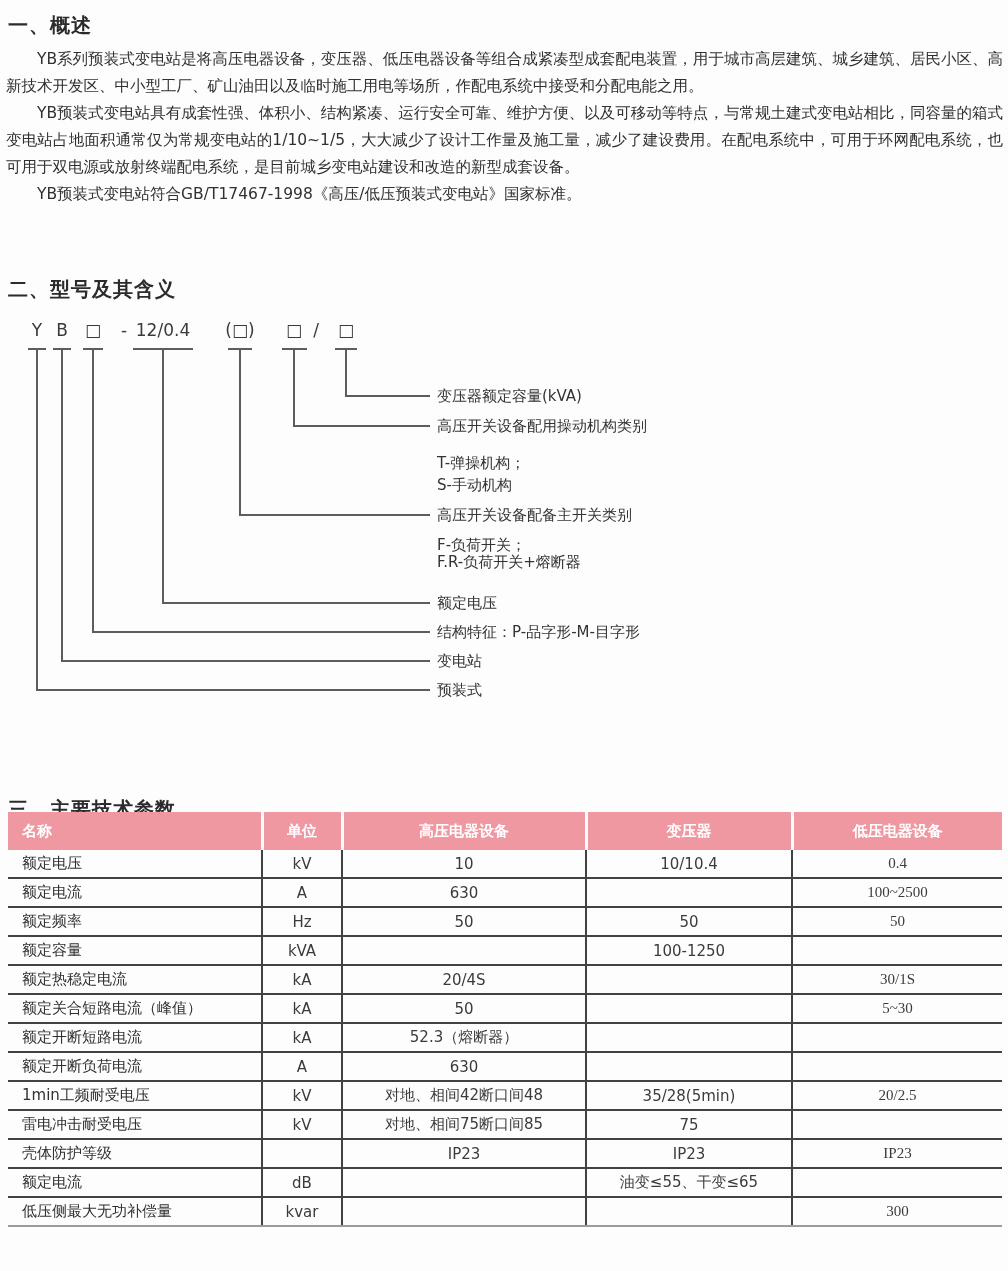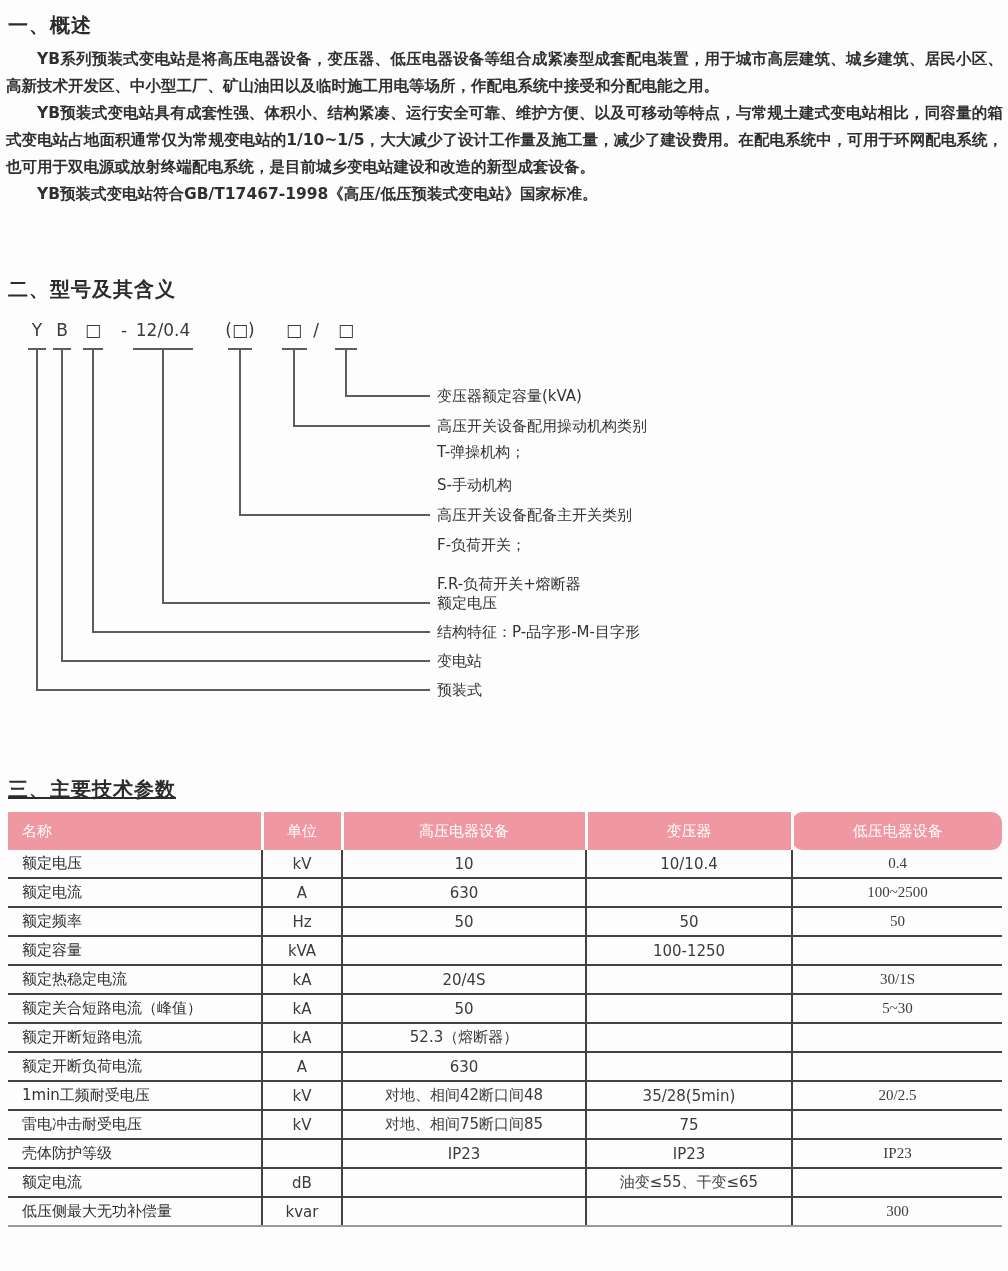--- a/index.html
+++ b/index.html
@@ -8,26 +8,26 @@
     background:#fdfdfd;color:#333;
     font-family:"DejaVu Sans","Liberation Sans",sans-serif;
     overflow:hidden;
   }
   .sec-heading{
     position:absolute;left:8px;
     font-size:20px;font-weight:bold;color:#2b2b2b;letter-spacing:1px;
   }
   #h1{top:12px;}
   #h2{top:276px;}
-  #h3{top:776px;text-decoration:underline;}
+  #h3{top:796px;text-decoration:underline;}
   
   #overview-text{
     position:absolute;left:6px;top:46px;width:997px;
     font-size:15.5px;line-height:27px;text-align:justify;
-    color:#303030;font-weight:700;
+    color:#303030;font-weight:400;
   }
   #overview-text p{margin:0;text-indent:2em;}
   
   #diagram{position:absolute;left:0;top:310px;width:1008px;height:410px;}
   .sym{
     position:absolute;top:10px;transform:translateX(-50%);
     font-size:17px;color:#3a3a3a;font-weight:500;white-space:nowrap;
   }
   .tick{position:absolute;top:38px;height:2px;background:#5d5d5d;}
   .vline{position:absolute;top:38px;width:2px;background:#5d5d5d;}
@@ -36,26 +36,26 @@
     position:absolute;left:437px;height:20px;line-height:20px;
     font-size:15px;color:#333;font-weight:500;white-space:nowrap;
   }
   
   #params-table{
     position:absolute;left:8px;top:812px;width:994px;
     border-collapse:collapse;table-layout:fixed;
     font-size:15px;color:#3b3b3b;
   }
   #params-table th{
-    background:#ef98a1;color:#ffffff;font-weight:400;
+    background:#ef98a1;color:#ffffff;font-weight:700;
     height:36px;text-align:center;border-right:3px solid #fdfdfd;
     overflow:hidden;white-space:nowrap;
   }
   #params-table th:first-child{text-align:left;padding-left:14px;}
-  #params-table th:last-child{border-right:none;border-radius:11px;}
+  #params-table th:last-child{border-right:none;}
   #params-table td{
     height:25px;text-align:center;font-weight:500;
     border-top:2px solid #424242;border-right:2px solid #424242;
     overflow:hidden;white-space:nowrap;
   }
   #params-table td:last-child{border-right:none;font-family:Liberation Serif, serif;}
   #params-table td.lab{text-align:left;padding-left:14px;color:#303030;}
   #params-table tr.first td{border-top:none;}
   #params-table tr.last td{border-bottom:2px solid #9c9c9c;}
 </style>
@@ -103,25 +103,25 @@
   <div class="hline" style="top:85px;left:345px;width:85px"></div>
   <div class="hline" style="top:115px;left:293px;width:137px"></div>
   <div class="hline" style="top:204px;left:239px;width:191px"></div>
   <div class="hline" style="top:292px;left:162px;width:268px"></div>
   <div class="hline" style="top:321px;left:92px;width:338px"></div>
   <div class="hline" style="top:350px;left:61px;width:369px"></div>
   <div class="hline" style="top:379px;left:36px;width:394px"></div>
 
   <div class="dlabel" style="top:76px">变压器额定容量(kVA)</div>
   <div class="dlabel" style="top:106px">高压开关设备配用操动机构类别</div>
-  <div class="dlabel" style="top:132px">T-弹操机构；</div>
+  <div class="dlabel" style="top:143px">T-弹操机构；</div>
   <div class="dlabel" style="top:165px">S-手动机构</div>
   <div class="dlabel" style="top:195px">高压开关设备配备主开关类别</div>
   <div class="dlabel" style="top:225px">F-负荷开关；</div>
-  <div class="dlabel" style="top:264px">F.R-负荷开关+熔断器</div>
+  <div class="dlabel" style="top:242px">F.R-负荷开关+熔断器</div>
   <div class="dlabel" style="top:283px">额定电压</div>
   <div class="dlabel" style="top:312px">结构特征：P-品字形-M-目字形</div>
   <div class="dlabel" style="top:341px">变电站</div>
   <div class="dlabel" style="top:370px">预装式</div>
 </div>
 
 <div id="h3" class="sec-heading">三、主要技术参数</div>
 
 <table id="params-table">
   <colgroup>

